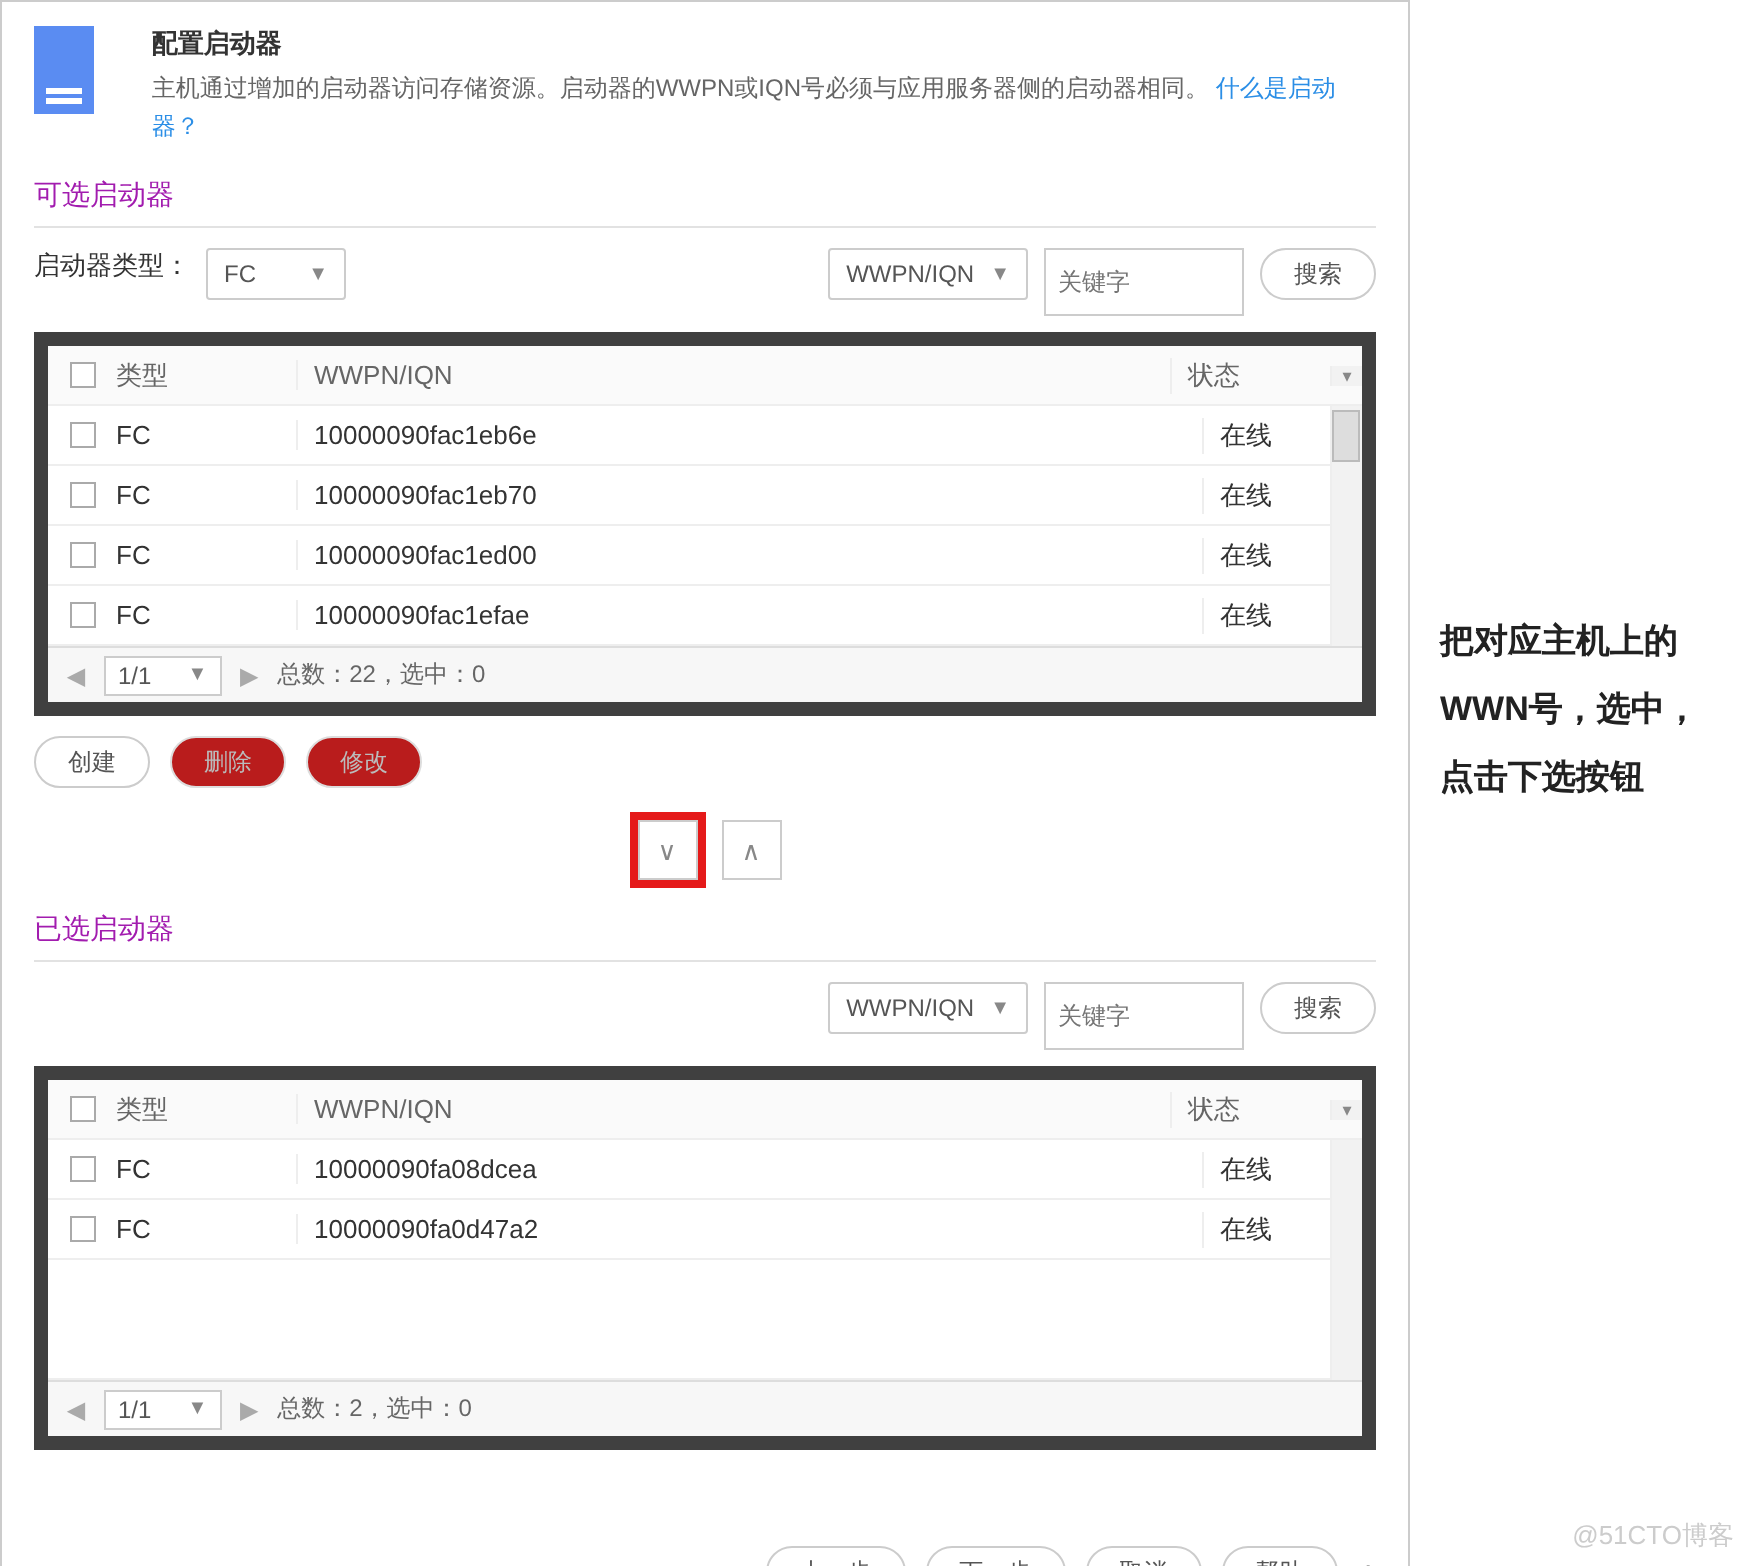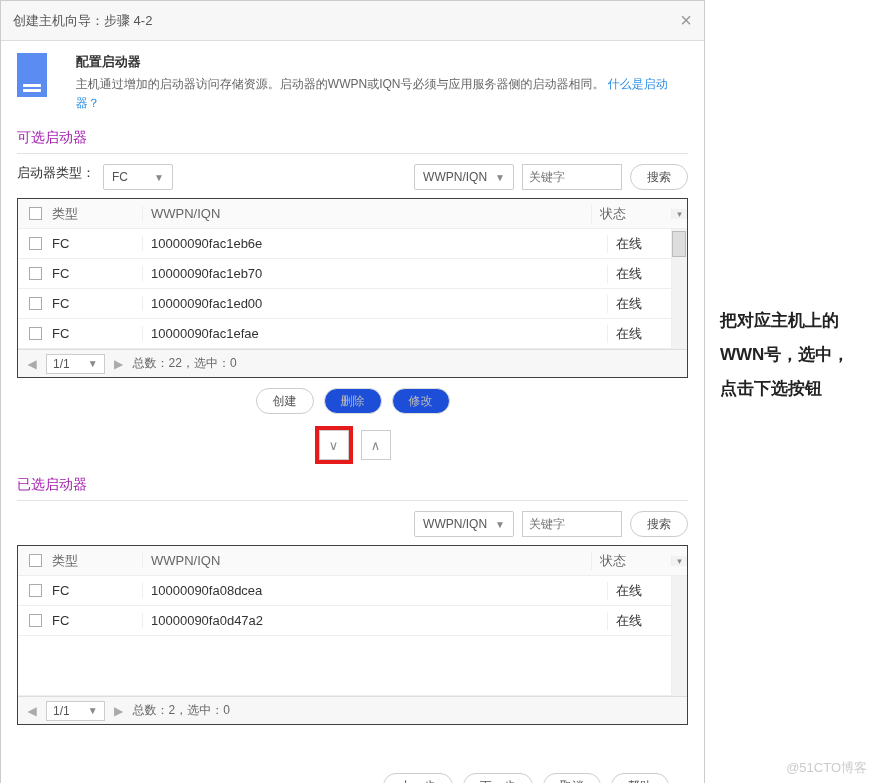--- a/index.html
+++ b/index.html
@@ -15,58 +15,54 @@
   .header-text .desc { color: #666; font-size: 12px; line-height: 1.6; }
   .header-text .link { color: #2b8ee6; cursor: pointer; text-align: right; }
   .section-title { font-size: 14px; color: #a21caf; margin: 10px 0 6px 0; }
   .divider { border: none; border-top: 1px solid #e2e2e2; margin-bottom: 10px; }
   .filter-row { display: flex; gap: 8px; margin-bottom: 8px; }
   .filter-row .spacer { flex: 1; }
   .select, .input, .btn, .pagesel { height: 26px; border: 1px solid #ccc; background: #fff; font-size: 12px; color: #555; }
   .select { display:inline-flex; align-items:center; padding: 0 8px; gap: 8px; min-width: 70px; justify-content: space-between; border-radius: 2px; }
   .select.w90 { min-width: 90px; }
   .chev { font-size: 10px; color: #888; }
-  .input { width: 100px; padding: 0 6px; color: #000000; }
+  .input { width: 100px; padding: 16px 6px; color: #000000; }
   .btn { padding: 0 16px; background: #fff; border-radius: 14px; display:inline-flex; align-items:center; color:#555; cursor:pointer; }
-  .btn.disabled { color: #bbb; border-color: #ddd; background:#1d4ed8; }
-  .table-wrap { border: 1px solid #404040; }
+  .btn.disabled { color: #bbb; border-color: #ddd; background:#b91c1c; }
+  .table-wrap { border: 7px solid #404040; }
   .thead, .trow { display:flex; align-items:center; height:30px; border-bottom:1px solid #eee; }
   .thead { background:#fafafa; font-weight:normal; color:#666; }
   .trow:nth-child(even){ background:#fff; }
   .col-cb { width: 34px; display:flex; justify-content:center; }
   .col-type { width: 90px; }
   .col-wwpn { flex:1; border-left:1px solid #eee; padding-left:8px; }
   .col-status { width: 80px; border-left:1px solid #eee; padding-left:8px; }
   .col-scroll { width: 16px; background:#f2f2f2; border-left:1px solid #eee; display:flex; justify-content:center; color:#888; font-size:9px; align-items:center;}
   .checkbox { width:13px; height:13px; border:1px solid #aaa; background:#fff; display:inline-block; }
   .tablebody { position:relative; }
   .tablebody .col-scroll { position:absolute; right:0; top:0; bottom:0; background:#f2f2f2; }
   .scrollblock { position:absolute; right:1px; top:2px; width:14px; height:26px; background:#ddd; border:1px solid #bbb; }
   .pager { display:flex; align-items:center; height:28px; background:#f7f7f7; border-top:1px solid #ddd; font-size:12px; color:#666; gap:6px; padding:0 6px;}
   .pager .nav { width:16px; text-align:center; color:#aaa; cursor:pointer; }
   .pagesel { display:inline-flex; align-items:center; padding:0 6px; gap:18px; height:20px; }
-  .actionbar { display:flex; gap:10px; justify-content:center; margin:10px 0 12px 0; }
+  .actionbar { display:flex; gap:10px; justify-content:flex-start; margin:10px 0 12px 0; }
   .move-btns { display:flex; gap:8px; justify-content:center; margin:6px 0 12px 0; align-items:center; }
   .sqbtn { width:30px; height:30px; border:1px solid #ccc; background:#fff; display:flex; align-items:center; justify-content:center; color:#888; font-size:13px; }
   .highlight-box { border:4px solid #e51a1a; }
   .footer { display:flex; gap:10px; justify-content:flex-end; padding:12px 16px; align-items:center; }
   .footer .nextarrow { font-size:16px; color:#999; margin-left:4px; }
   .annotation { position:absolute; left:720px; top:304px; width:150px; font-size:17px; font-weight:bold; color:#222; line-height:2; }
   .watermark { position:absolute; right:12px; bottom:6px; color:#ccc; font-size:13px; }
   .grow-empty { height:60px; border-bottom:1px solid #eee; }
   .grow-empty2 { height:20px;}
 </style>
 </head>
 <body>
 
 <div class="dialog">
-  <div class="titlebar">
-    <span>创建主机向导：步骤 4-2</span>
-    <span class="close">×</span>
-  </div>
 
   <div class="body">
     <div class="header-row">
       <div class="server-icon">
         <div class="line"></div>
           <div class="line"></div>
       </div>
       <div class="header-text">
         <b>配置启动器</b>
         <div class="desc">

